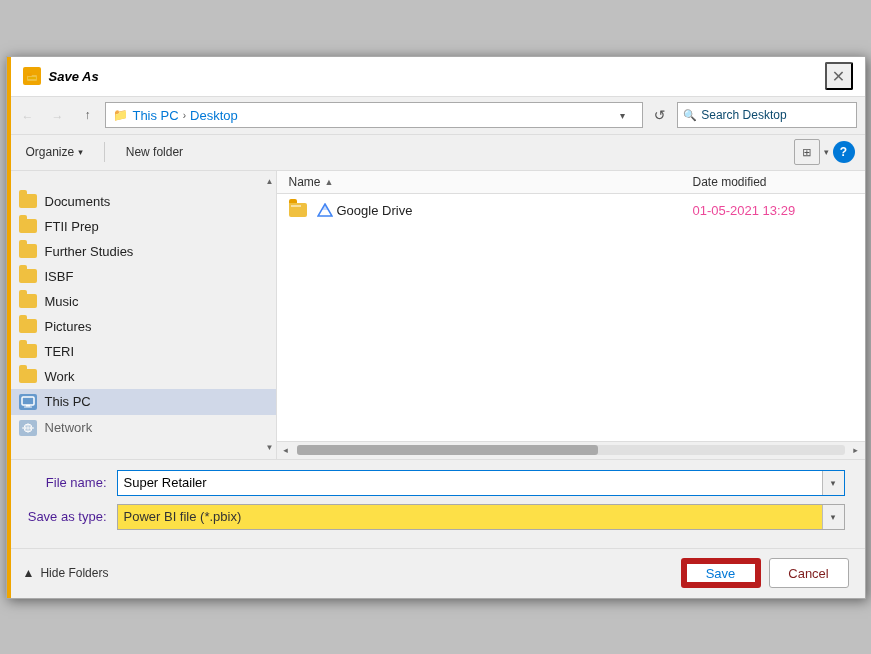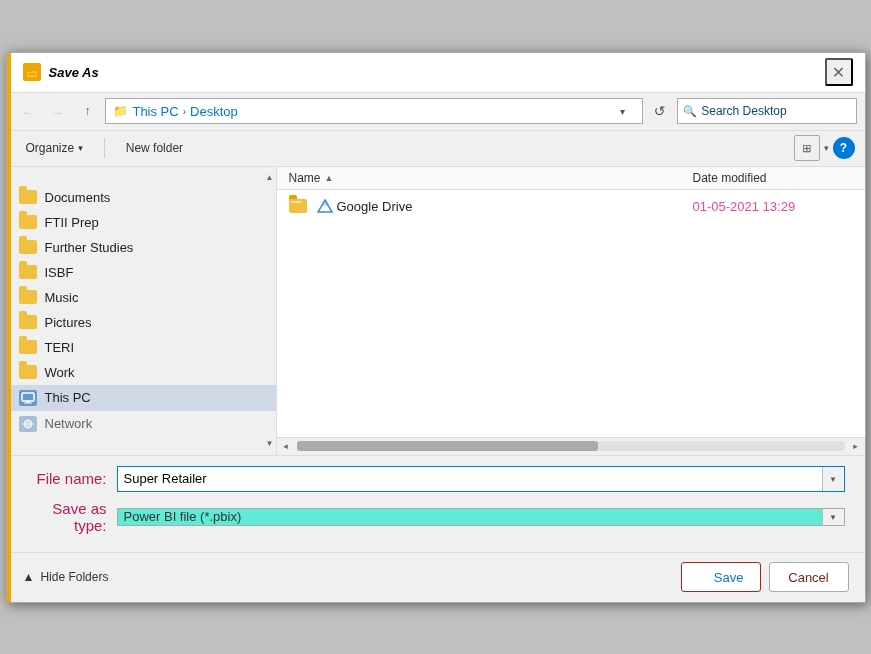--- a/index.html
+++ b/index.html
@@ -364,22 +364,22 @@
     }
     .form-row {
       display: flex;
       align-items: center;
       margin-bottom: 8px;
     }
     .form-label {
       width: 90px;
       text-align: right;
       padding-right: 10px;
-      font-size: 15px;
-      color: #be185d;
+      font-size: 13px;
+      color: #4c1d95;
     }
     .form-input-wrapper {
       flex: 1;
       display: flex;
       border: 1px solid #0078d7;
       background: white;
       height: 26px;
     }
     .form-input-inner {
       flex: 1;
@@ -397,22 +397,22 @@
       align-items: center;
       justify-content: center;
       cursor: pointer;
       font-size: 9px;
       color: #555;
     }
     .form-select-wrapper {
       flex: 1;
       display: flex;
       border: 1px solid #aaa;
-      background: #5eead4;
-      height: 18px;
+      background: #fde047;
+      height: 26px;
     }
     .form-select-inner {
       flex: 1;
       border: none;
       padding: 2px 6px;
       font-size: 13px;
       outline: none;
       background: transparent;
       color: #333;
     }
@@ -441,23 +441,22 @@
     .action-btn {
       min-width: 80px;
       height: 30px;
       padding: 0 16px;
       font-size: 13px;
       cursor: pointer;
       border-radius: 3px;
     }
     .save-btn {
       background: white;
-      border: 1px solid #b91c1c;
+      border: 6px solid #b91c1c;
       color: #0078d7;
-      text-align: right;
     }
     .cancel-btn {
       background: white;
       border: 1px solid #aaa;
       color: #7f1d1d;
     }
   </style>
 </head>
 <body>
 

